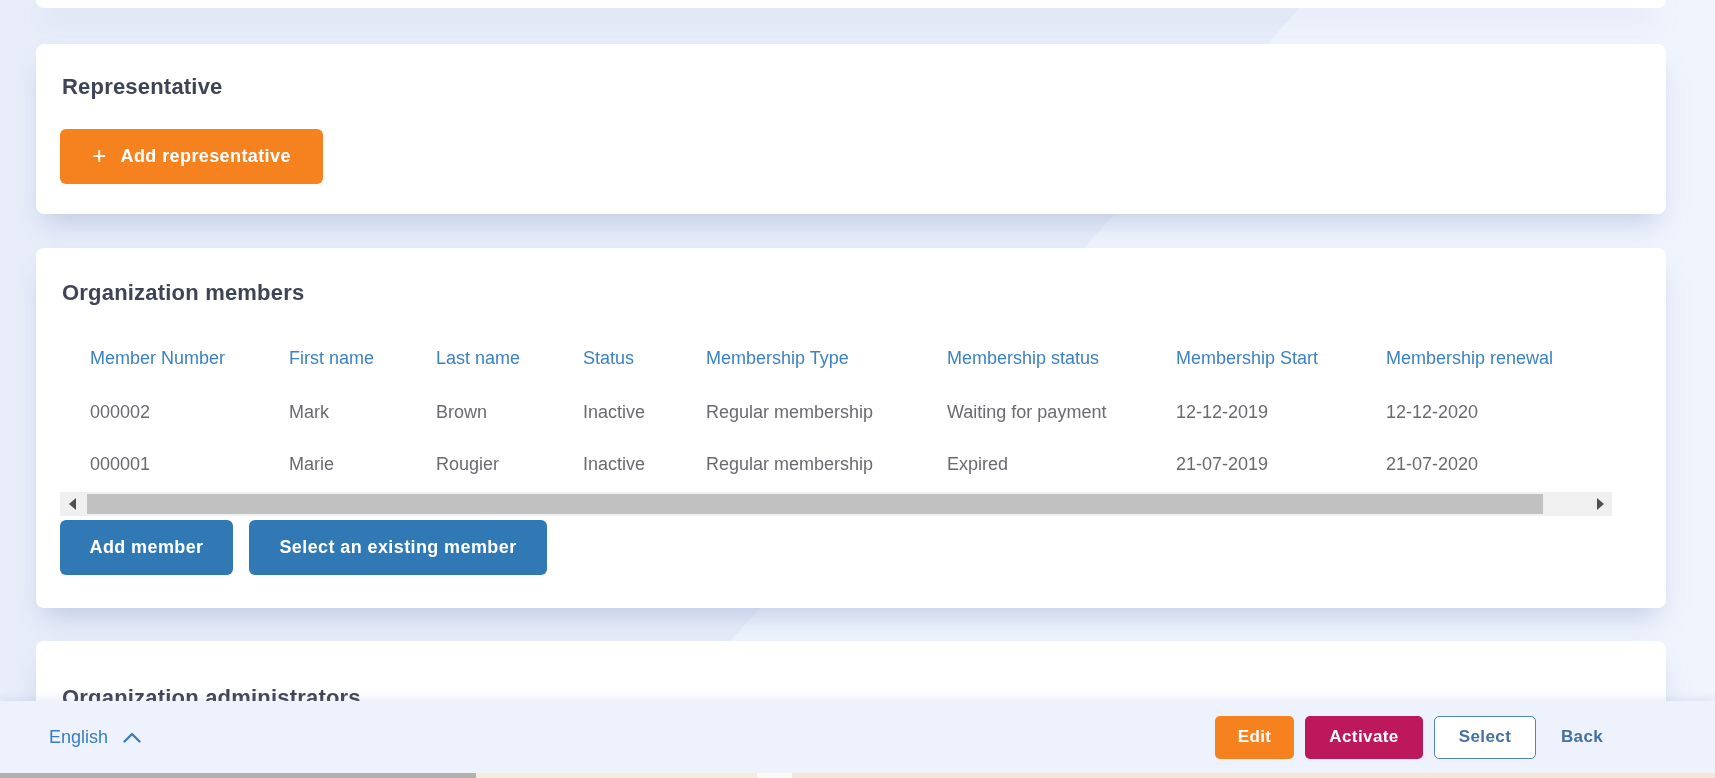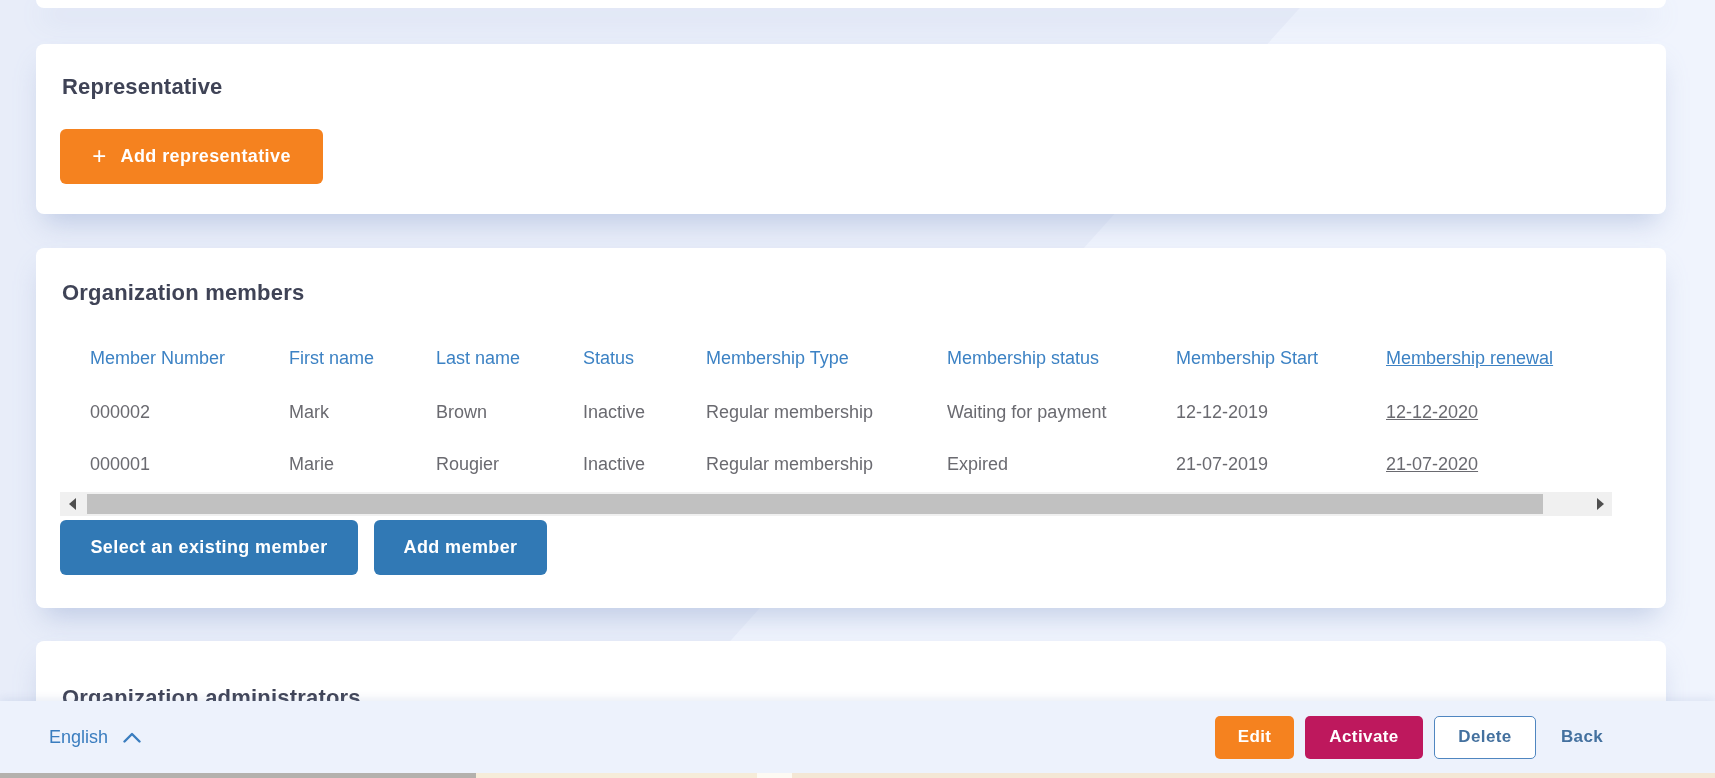--- a/index.html
+++ b/index.html
@@ -61,21 +61,21 @@
   .thead .tcell { color:#3c82c4; font-size:18px; }
   .tbody-row { height:52px; font-size:18px; color:#6a6a70; }
   .tcell { flex:0 0 auto; padding-right:10px; overflow:hidden; white-space:nowrap; }
   .tcell:nth-child(1){ width:199px; }
   .tcell:nth-child(2){ width:147px; }
   .tcell:nth-child(3){ width:147px; }
   .tcell:nth-child(4){ width:123px; }
   .tcell:nth-child(5){ width:231px; }
   .tcell:nth-child(6){ width:229px;margin-left:10px; }
   .tcell:nth-child(7){ width:210px; }
-  .tcell:nth-child(8){ flex:1 1 auto;text-decoration:underline; }
+  .tcell:nth-child(8){ flex:1 1 auto; }
 
   
   .hscroll {
     position:absolute; left:24px; top:244px;
     width:1552px; height:24px; background:#f0f0f0;
   }
   .sb-thumb {
     position:absolute; left:27px; top:2px;
     width:1456px; height:20px; background:#c1c1c1;
   }
@@ -186,40 +186,40 @@
     <span class="sb-arrow left">
       <span class="tri tri-left"></span>
     </span>
     <div class="sb-thumb"></div>
     <span class="sb-arrow right">
       <span class="tri tri-right"></span>
     </span>
   </div>
 
   <div class="member-actions">
+    <button class="btn btn-blue btn-add-member">Add member</button>
     <button class="btn btn-blue btn-select-member">Select an existing member</button>
-    <button class="btn btn-blue btn-add-member">Add member</button>
   </div>
 </section>
 
 <section class="card card-admins">
   <h2>Organization administrators</h2>
 </section>
 
 <footer class="footer">
   <div class="lang">
     <span>English</span>
     <svg class="chev" width="18" height="11" viewBox="0 0 18 11">
       <polyline points="1.5,9.5 9,2 16.5,9.5" fill="none" stroke="#3a7dbf" stroke-width="2.4" stroke-linecap="round" stroke-linejoin="round"></polyline>
     </svg>
   </div>
   <div class="footer-actions">
     <button class="f-btn f-edit">Edit</button>
     <button class="f-btn f-activate">Activate</button>
-    <button class="f-btn f-delete">Delete</button>
+    <button class="f-btn f-delete">Select</button>
     <button class="f-btn f-back">Back</button>
   </div>
 </footer>
 
 <div class="bottom-strip">
   <div class="strip-seg1"></div>
   <div class="strip-seg2"></div>
   <div class="strip-seg3"></div>
   <div class="strip-seg4"></div>
 </div>

